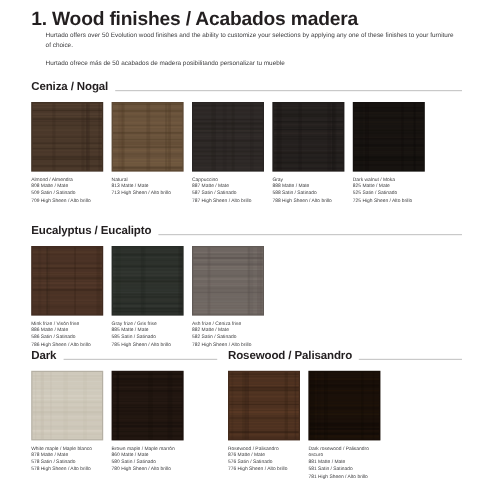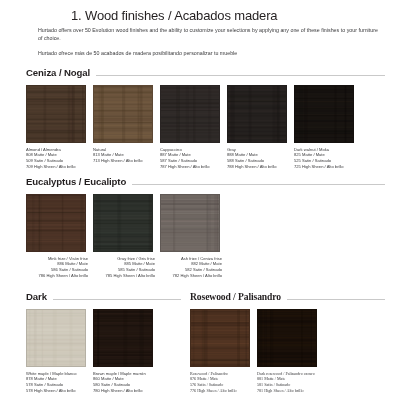--- a/index.html
+++ b/index.html
@@ -22,26 +22,25 @@
     position: relative;
     box-sizing: border-box;
     padding: 0;
   }
 
   
   .page-title {
     position: absolute;
     left: 26px;
     top: 8px;
-    font-size: 13px;
-    font-weight: 400;
+    font-size: 16px;
+    font-weight: 700;
     letter-spacing: -0.15px;
     color: #231f20;
     white-space: nowrap;
-    margin-left: 45px;
   }
   .intro {
     position: absolute;
     left: 38px;
     top: 27px;
     width: 345px;
   }
   .intro p {
     margin: 0;
     font-size: 5.3px;
@@ -108,23 +107,23 @@
   }
   .caption .name {
     display: block;
   }
   .caption .code {
     display: block;
   }
 
   
   #walnut     { left: 26px; top: 68px;  width: 359px; }
-  #eucalyptus { left: 26px; top: 177px; width: 359px; text-align: right; }
+  #eucalyptus { left: 26px; top: 188px; width: 359px; }
   #maple      { left: 26px; top: 292px; width: 155px; }
-  #rosewood   { left: 190px; top: 292px; width: 195px; font-family: Liberation Serif, serif; }
+  #rosewood   { left: 190px; top: 292px; width: 195px; }
 
   #walnut .swatch-row     { gap: 5px; }
   #eucalyptus .swatch-row { gap: 5px; }
   #maple .swatch-row      { gap: 5px; }
   #rosewood .swatch-row   { gap: 5px; }
 </style>
 </head>
 <body>
 
 <div class="page">

